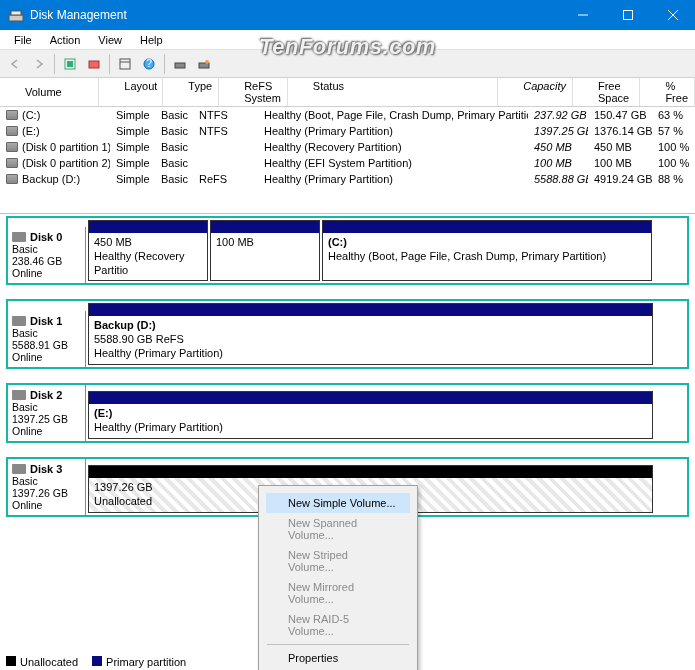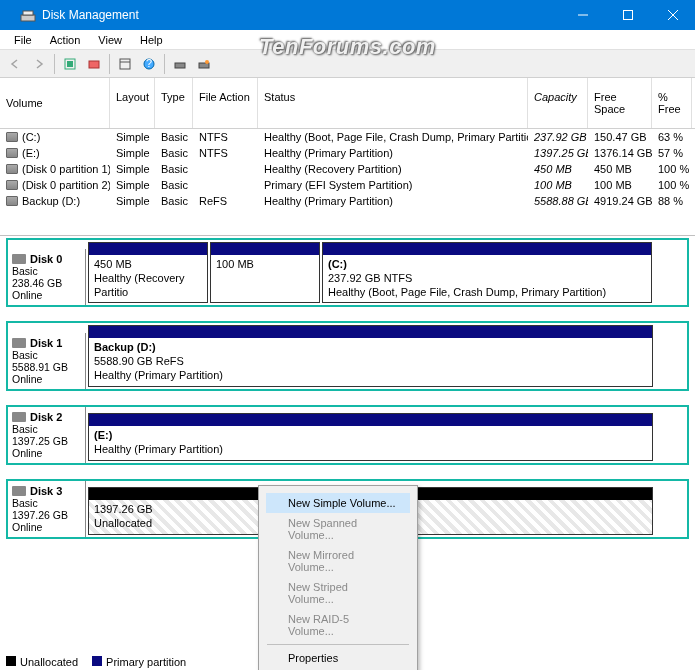--- a/index.html
+++ b/index.html
@@ -1,30 +1,30 @@
 <!DOCTYPE html>
 <html><head>
 <meta charset="utf-8">
 <style>
 * { box-sizing: border-box; margin: 0; padding: 0; font-family: "Segoe UI", Tahoma, sans-serif; font-size: 11px; }
 body { background: #fff; width: 695px; height: 670px; overflow: hidden; position: relative; }
-.titlebar { background: #0078d7; color: #fff; height: 30px; display: flex; align-items: center; padding-left: 20px; }
+.titlebar { background: #0078d7; color: #fff; height: 30px; display: flex; align-items: center; padding-left: 8px; }
 .titlebar .icon { width: 16px; height: 16px; margin-right: 6px; }
 .titlebar .title { font-size: 12px; flex: 1; }
 .winbtns { display: flex; }
 .winbtn { width: 45px; height: 30px; display: flex; align-items: center; justify-content: center; color: #fff; }
 .menubar { background: #fff; height: 20px; display: flex; align-items: center; padding-left: 6px; gap: 2px; border-bottom: 1px solid #e0e0e0; }
 .menuitem { padding: 2px 8px; cursor: default; }
 .toolbar { background: #f0f0f0; height: 28px; display: flex; align-items: center; padding-left: 4px; gap: 2px; border-bottom: 1px solid #d0d0d0; }
 .tbtn { width: 22px; height: 22px; display: flex; align-items: center; justify-content: center; color: #555; }
 .tbtn.disabled { opacity: 0.4; }
 .tsep { width: 1px; height: 20px; background: #c0c0c0; margin: 0 2px; }
 .volumelist { border-bottom: 1px solid #c0c0c0; }
 .vheader { display: flex; background: #fff; border-bottom: 1px solid #d0d0d0; }
-.vheader .col { padding: 13px 6px; border-right: 1px solid #e0e0e0; font-size: 11px; }
+.vheader .col { padding: 2px 6px; border-right: 1px solid #e0e0e0; font-size: 11px; margin-left: 19px; }
 .vrow { display: flex; padding: 1px 0; }
 .vrow .col { padding: 1px 6px; font-size: 11px; white-space: nowrap; overflow: hidden; }
 .col-vol { width: 110px; display: flex; align-items: center; gap: 4px; }
 .col-lay { width: 45px; }
 .col-typ { width: 38px; }
 .col-fs { width: 65px; }
 .col-stat { width: 270px; }
 .col-cap { width: 60px; text-align: left; font-style: italic; }
 .col-free { width: 64px; text-align: left; }
 .col-pct { width: 40px; text-align: left; }
@@ -135,21 +135,21 @@
         <circle cx="10" cy="5" r="2" fill="#f93"></circle>
       </svg>
     </div>
 </div>
 
 <div class="volumelist">
   <div class="vheader">
     <div class="col col-vol">Volume</div>
     <div class="col col-lay">Layout</div>
     <div class="col col-typ">Type</div>
-    <div class="col col-fs">File Action</div>
+    <div class="col col-fs">ReFS System</div>
     <div class="col col-stat">Status</div>
     <div class="col col-cap">Capacity</div>
     <div class="col col-free">Free Space</div>
     <div class="col col-pct">% Free</div>
   </div>
   <div id="vrows">
       <div class="vrow">
         <div class="col col-vol">
           <span class="drvicon"></span>
           <span>(C:)</span>
@@ -189,21 +189,21 @@
     <div class="col col-pct">100 %</div>
       </div>
       <div class="vrow">
         <div class="col col-vol">
           <span class="drvicon"></span>
           <span>(Disk 0 partition 2)</span>
         </div>
     <div class="col col-lay">Simple</div>
     <div class="col col-typ">Basic</div>
     <div class="col col-fs"></div>
-    <div class="col col-stat">Primary (EFI System Partition)</div>
+    <div class="col col-stat">Healthy (EFI System Partition)</div>
     <div class="col col-cap">100 MB</div>
     <div class="col col-free">100 MB</div>
     <div class="col col-pct">100 %</div>
       </div>
       <div class="vrow">
         <div class="col col-vol">
           <span class="drvicon"></span>
           <span>Backup (D:)</span>
         </div>
     <div class="col col-lay">Simple</div>
@@ -238,21 +238,20 @@
           <div class="partbox" style="width: 110px;">
             <div class="pbar"></div>
             <div class="pbody">
               <div>100 MB</div>
             </div>
           </div>
           <div class="partbox" style="width: 330px;">
             <div class="pbar"></div>
             <div class="pbody">
               <div class="pname">(C:)</div>
-              <div>237.92 GB NTFS</div>
               <div>Healthy (Boot, Page File, Crash Dump, Primary Partition)</div>
             </div>
           </div>
         </div>
       </div>
       <div class="diskrow">
         <div class="diskinfo">
           <div class="dname"><span class="diskicon"></span>Disk 1</div>
     <div class="dline">Basic</div>
           <div class="dline">5588.91 GB</div>
@@ -307,22 +306,22 @@
 </div>
 
 <div class="legend">
   <span><span class="sw" style="background:#000"></span><span>Unallocated</span></span>
   <span><span class="sw" style="background:#0a0a80"></span><span>Primary partition</span></span>
 </div>
 
 <div class="ctxmenu">
   <div class="ctxitem sel">New Simple Volume...</div>
   <div class="ctxitem dis">New Spanned Volume...</div>
+  <div class="ctxitem dis">New Striped Volume...</div>
   <div class="ctxitem dis">New Mirrored Volume...</div>
-  <div class="ctxitem dis">New Striped Volume...</div>
   <div class="ctxitem dis">New RAID-5 Volume...</div>
   <div class="ctxsep"></div>
   <div class="ctxitem">Properties</div>
   <div class="ctxsep"></div>
   <div class="ctxitem">Help</div>
 </div>
 
 <div class="watermark">TenForums.com</div>
 
 </body></html>

